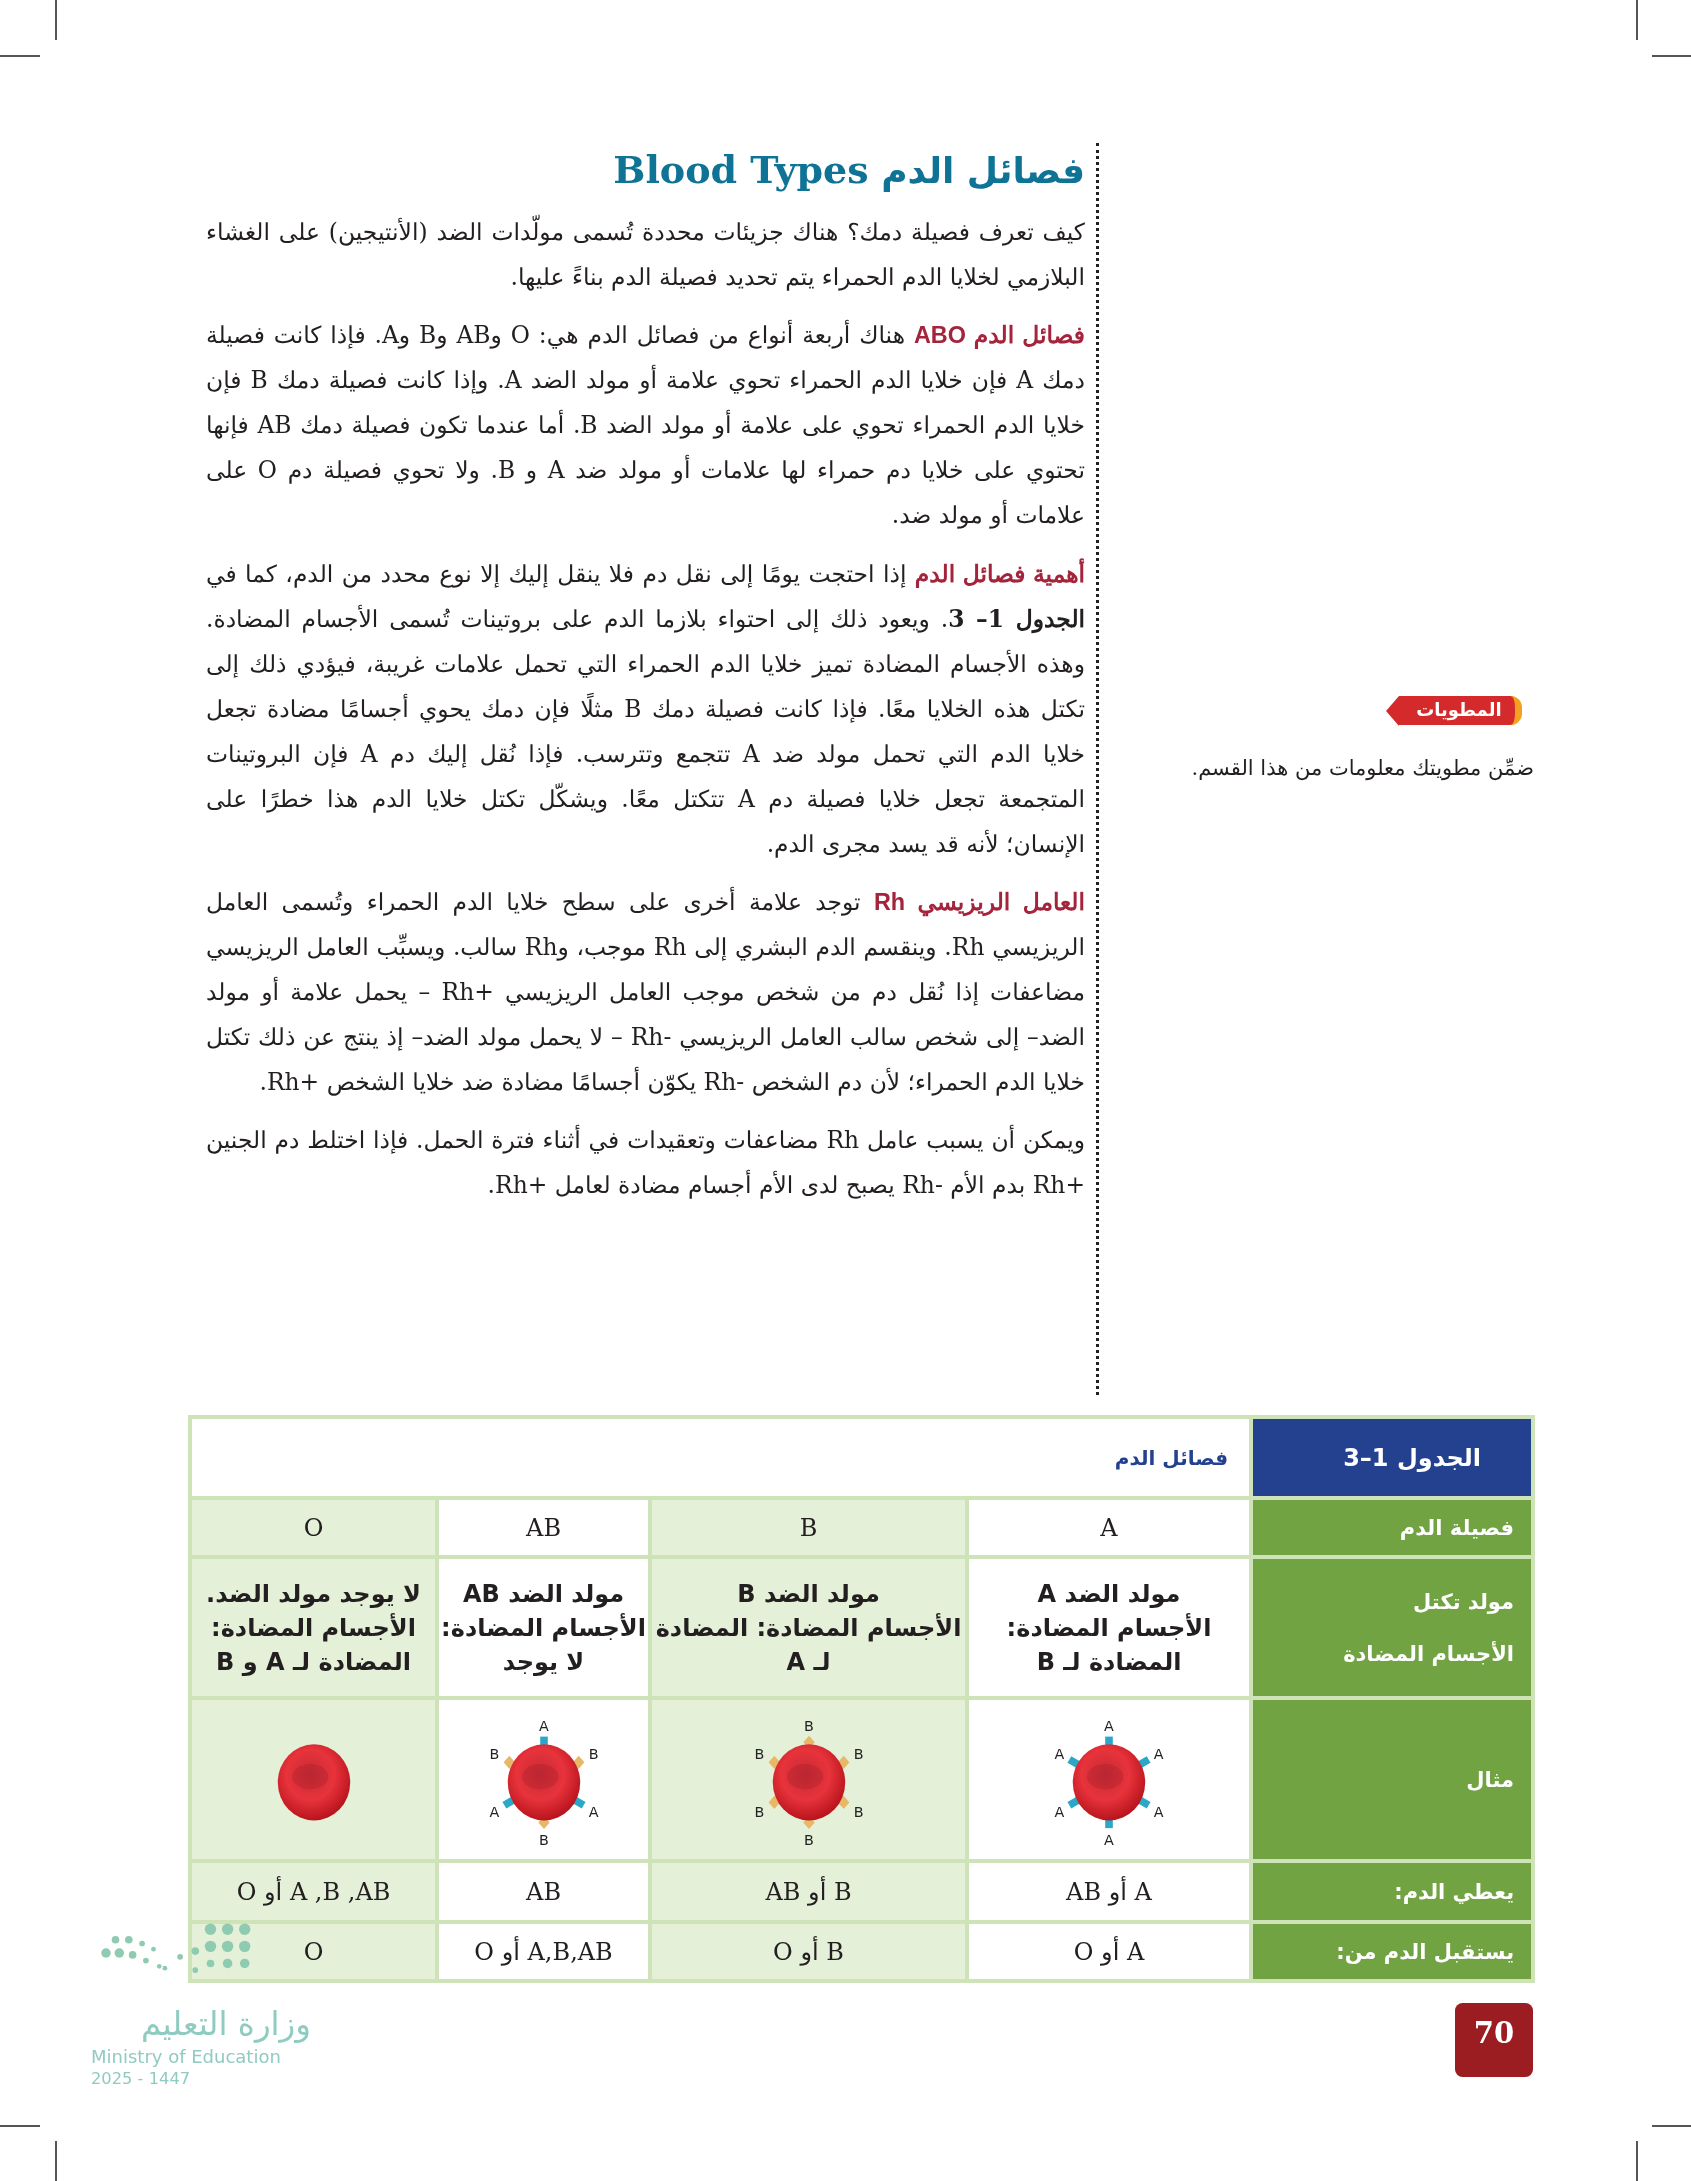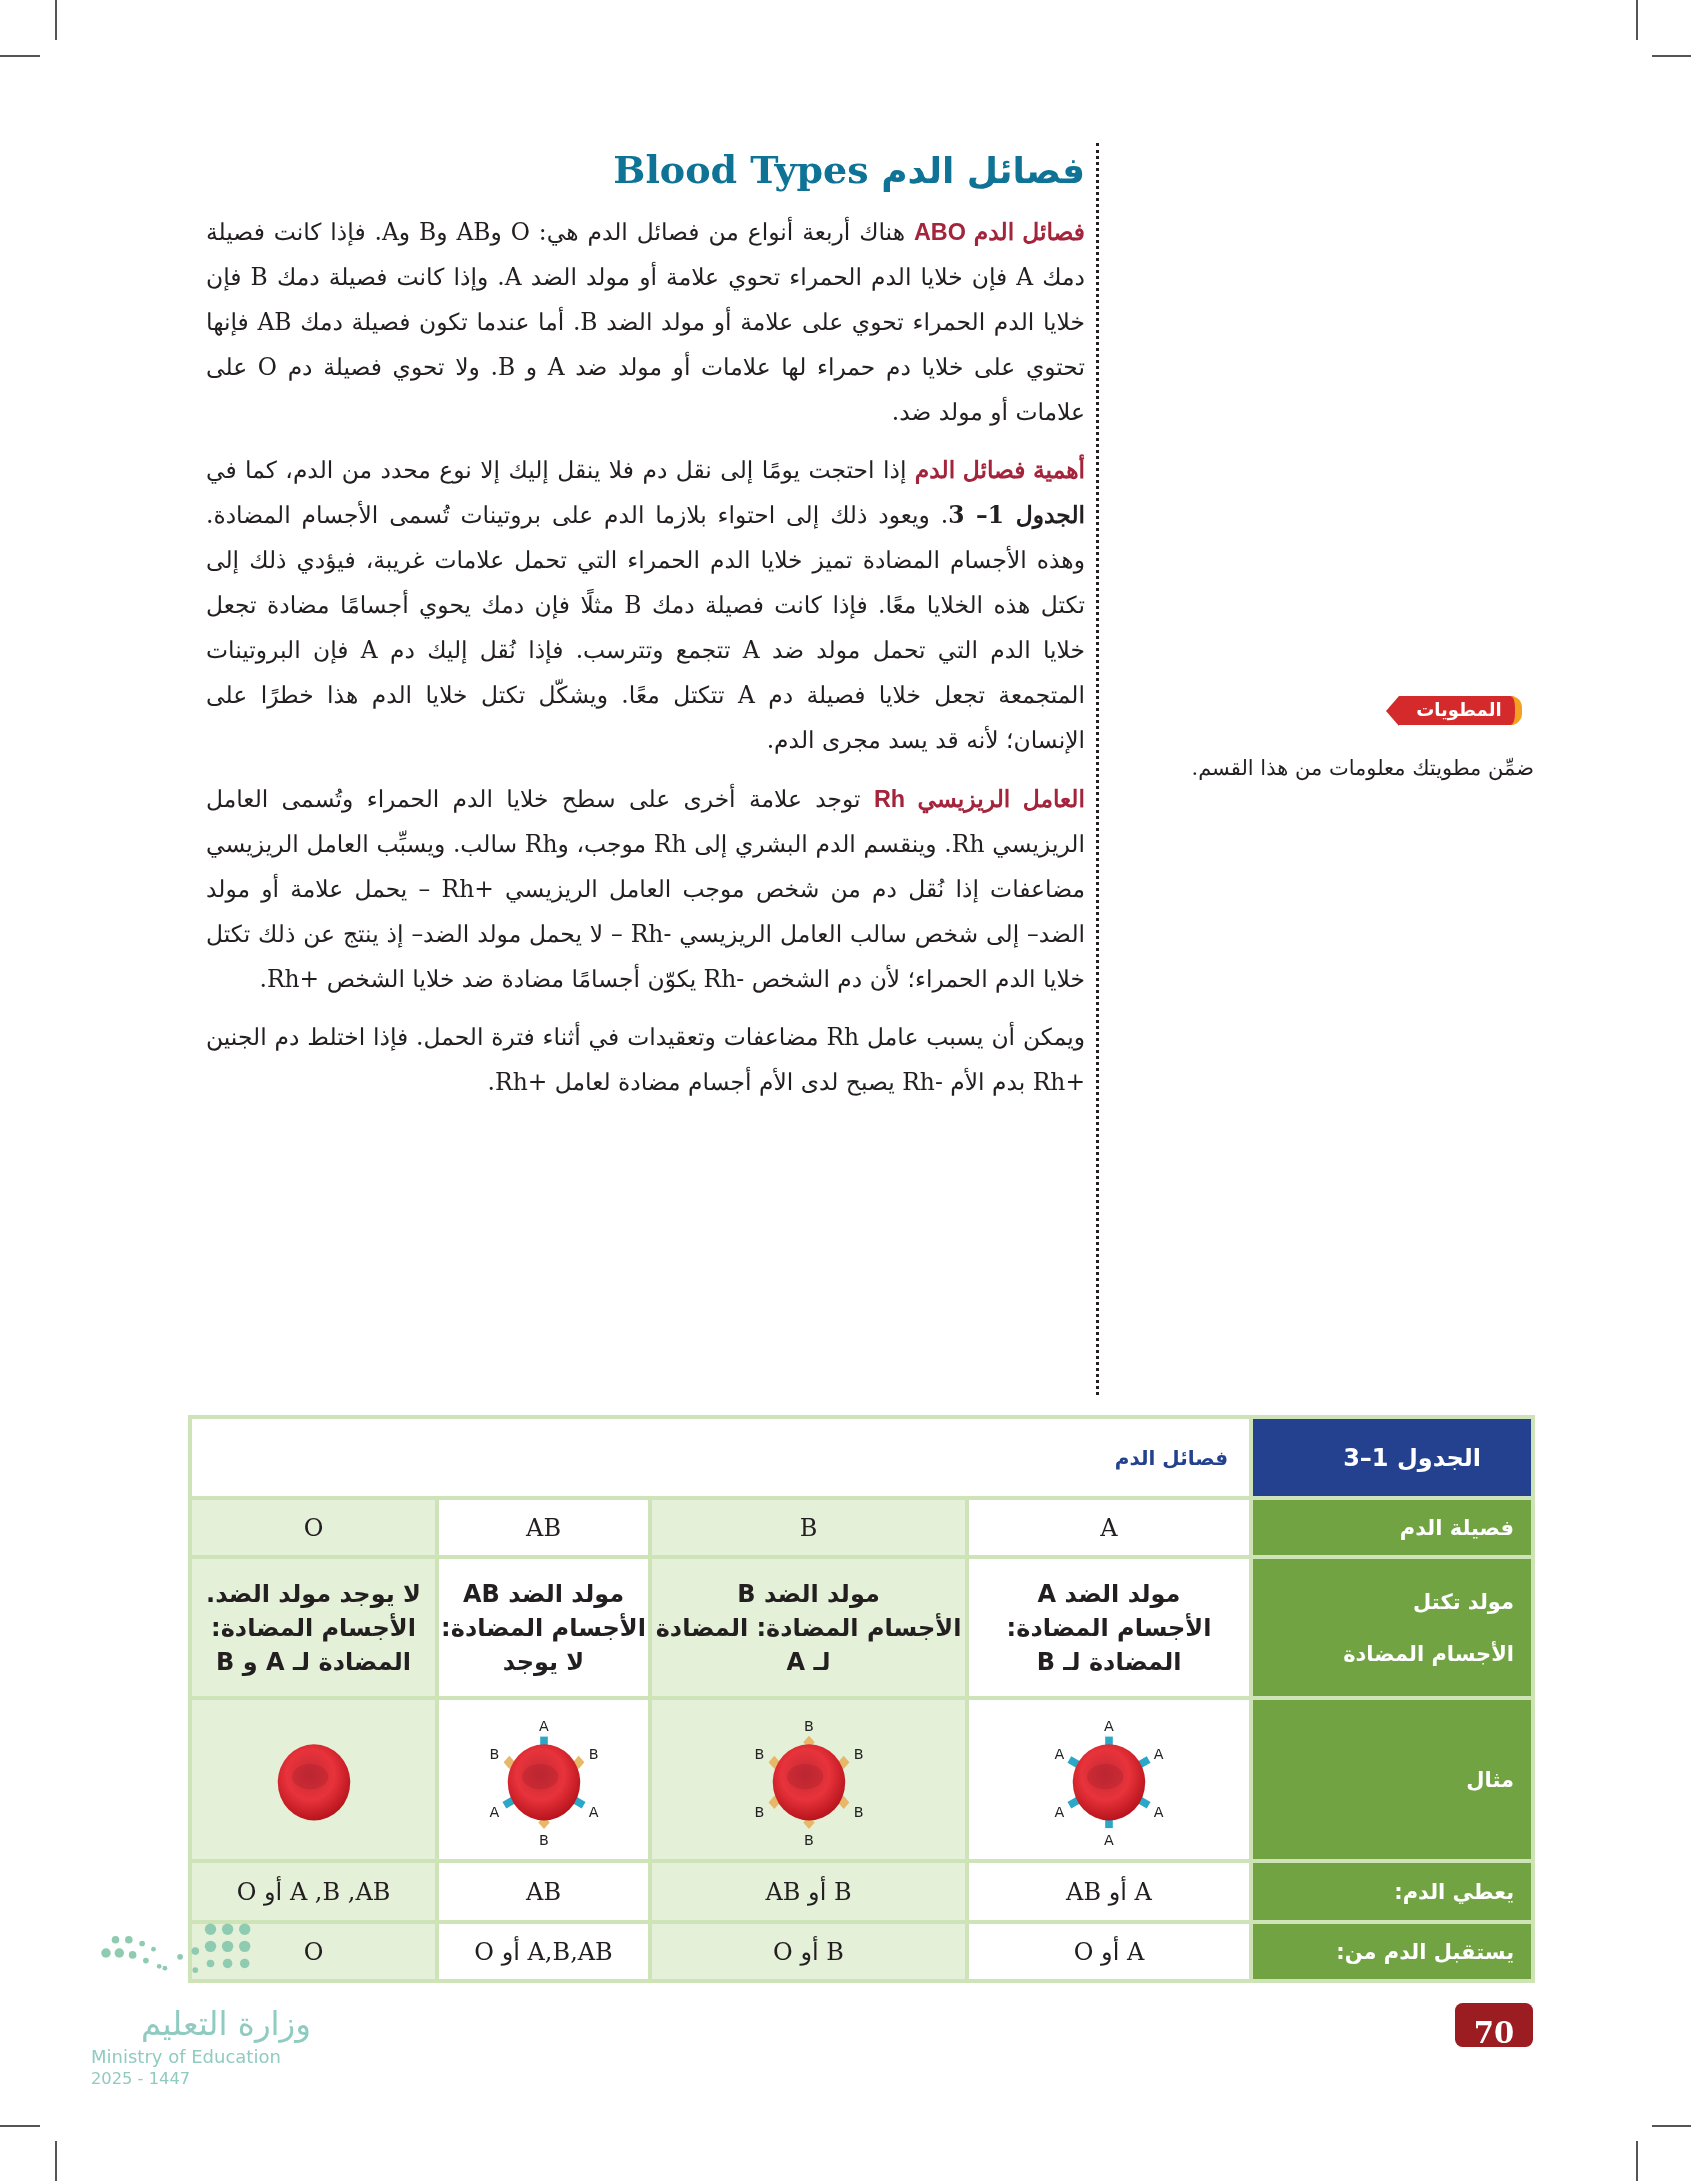--- a/index.html
+++ b/index.html
@@ -22,21 +22,21 @@
   .tbl { position:absolute; left:188px; top:1415px; width:1343px; border-collapse:collapse; direction:rtl; table-layout:fixed; }
   .tbl td { border:4.8px solid #cfe3b8; text-align:center; vertical-align:middle; padding:0; font-size:24px; }
   .tbl .lbl { background:#72a343; color:#fff; font-family:"DejaVu Sans", sans-serif; font-weight:bold; font-size:21px; text-align:right; padding-right:17px; }
   .tbl .hdr-num { background:#24418f; color:#ffffff; font-family:"DejaVu Sans", sans-serif; font-weight:bold; font-size:24px; text-align:right; padding-right:50px; }
   .tbl .hdr-title { background:#fff; color:#24418f; font-family:"DejaVu Sans", sans-serif; font-weight:bold; font-size:20px; text-align:right; padding-right:21px; }
   .tbl .tint { background:#e4f0d8; }
   .tbl .white { background:#ffffff; }
   .ag { font-family:"DejaVu Sans", sans-serif; font-weight:bold; font-size:18px; line-height:34px; text-align:right; padding:0 9.6px; }
   .ag .l { display:block; }
   .cell-svg { display:block; margin:0 auto; }
-  .page-num { position:absolute; left:1455px; top:2003px; width:78px; height:44px; background:#9b1c21; color:#fff; border-radius:7.6px; font-family:"DejaVu Serif", serif; font-weight:bold; font-size:29px; text-align:center; line-height:61px; }
+  .page-num { position:absolute; left:1455px; top:2003px; width:78px; height:74px; background:#9b1c21; color:#fff; border-radius:7.6px; font-family:"DejaVu Serif", serif; font-weight:bold; font-size:29px; text-align:center; line-height:61px; }
   .ministry { position:absolute; left:91px; top:2003px; width:220px; color:#8fcbc0; font-family:"DejaVu Sans", sans-serif; }
   .ministry .ar { font-size:32.5px; direction:rtl; text-align:right; letter-spacing:1.9px; line-height:42px; }
   .ministry .en { font-size:18px; line-height:23px; }
   .ministry .yr { font-size:16.3px; line-height:21px; }
   .dots { position:absolute; left:96px; top:1915px; }
 </style>
 </head>
 <body>
 
 <div class="crop" style="left:55px;top:0;width:1.9px;height:40px;"></div>
@@ -49,20 +49,23 @@
 <div class="crop" style="left:1636px;top:2141px;width:1.9px;height:40px;"></div>
 
 <div class="dotted-rule"></div>
 
 <div class="main-col">
   <h1 class="title">
     <span>فصائل الدم</span>
     <span class="en" dir="ltr">Blood Types</span>
   </h1>
 
+  <p class="para">
+    <span>كيف تعرف فصيلة دمك؟ هناك جزيئات محددة تُسمى مولّدات الضد (الأنتيجين) على الغشاء البلازمي لخلايا الدم الحمراء يتم تحديد فصيلة الدم بناءً عليها.</span>
+  </p>
   <p class="para">
     <span class="lead">فصائل الدم ABO</span><span> هناك أربعة أنواع من فصائل الدم هي: O وAB وB وA. فإذا كانت فصيلة دمك A فإن خلايا الدم الحمراء تحوي علامة أو مولد الضد A. وإذا كانت فصيلة دمك B فإن خلايا الدم الحمراء تحوي على علامة أو مولد الضد B. أما عندما تكون فصيلة دمك AB فإنها تحتوي على خلايا دم حمراء لها علامات أو مولد ضد A و B. ولا تحوي فصيلة دم O على علامات أو مولد ضد.</span>
   </p>
   <p class="para">
     <span class="lead">أهمية فصائل الدم</span><span> إذا احتجت يومًا إلى نقل دم فلا ينقل إليك إلا نوع محدد من الدم، كما في </span><span class="bold">الجدول 1– 3</span><span>. ويعود ذلك إلى احتواء بلازما الدم على بروتينات تُسمى الأجسام المضادة. وهذه الأجسام المضادة تميز خلايا الدم الحمراء التي تحمل علامات غريبة، فيؤدي ذلك إلى تكتل هذه الخلايا معًا. فإذا كانت فصيلة دمك B مثلًا فإن دمك يحوي أجسامًا مضادة تجعل خلايا الدم التي تحمل مولد ضد A تتجمع وتترسب. فإذا نُقل إليك دم A فإن البروتينات المتجمعة تجعل خلايا فصيلة دم A تتكتل معًا. ويشكّل تكتل خلايا الدم هذا خطرًا على الإنسان؛ لأنه قد يسد مجرى الدم.</span>
   </p>
   <p class="para">
     <span class="lead">العامل الريزيسي Rh</span><span> توجد علامة أخرى على سطح خلايا الدم الحمراء وتُسمى العامل الريزيسي Rh. وينقسم الدم البشري إلى Rh موجب، وRh سالب. ويسبِّب العامل الريزيسي مضاعفات إذا نُقل دم من شخص موجب العامل الريزيسي +Rh – يحمل علامة أو مولد الضد– إلى شخص سالب العامل الريزيسي -Rh – لا يحمل مولد الضد– إذ ينتج عن ذلك تكتل خلايا الدم الحمراء؛ لأن دم الشخص -Rh يكوّن أجسامًا مضادة ضد خلايا الشخص +Rh.</span>
   </p>
   <p class="para">

